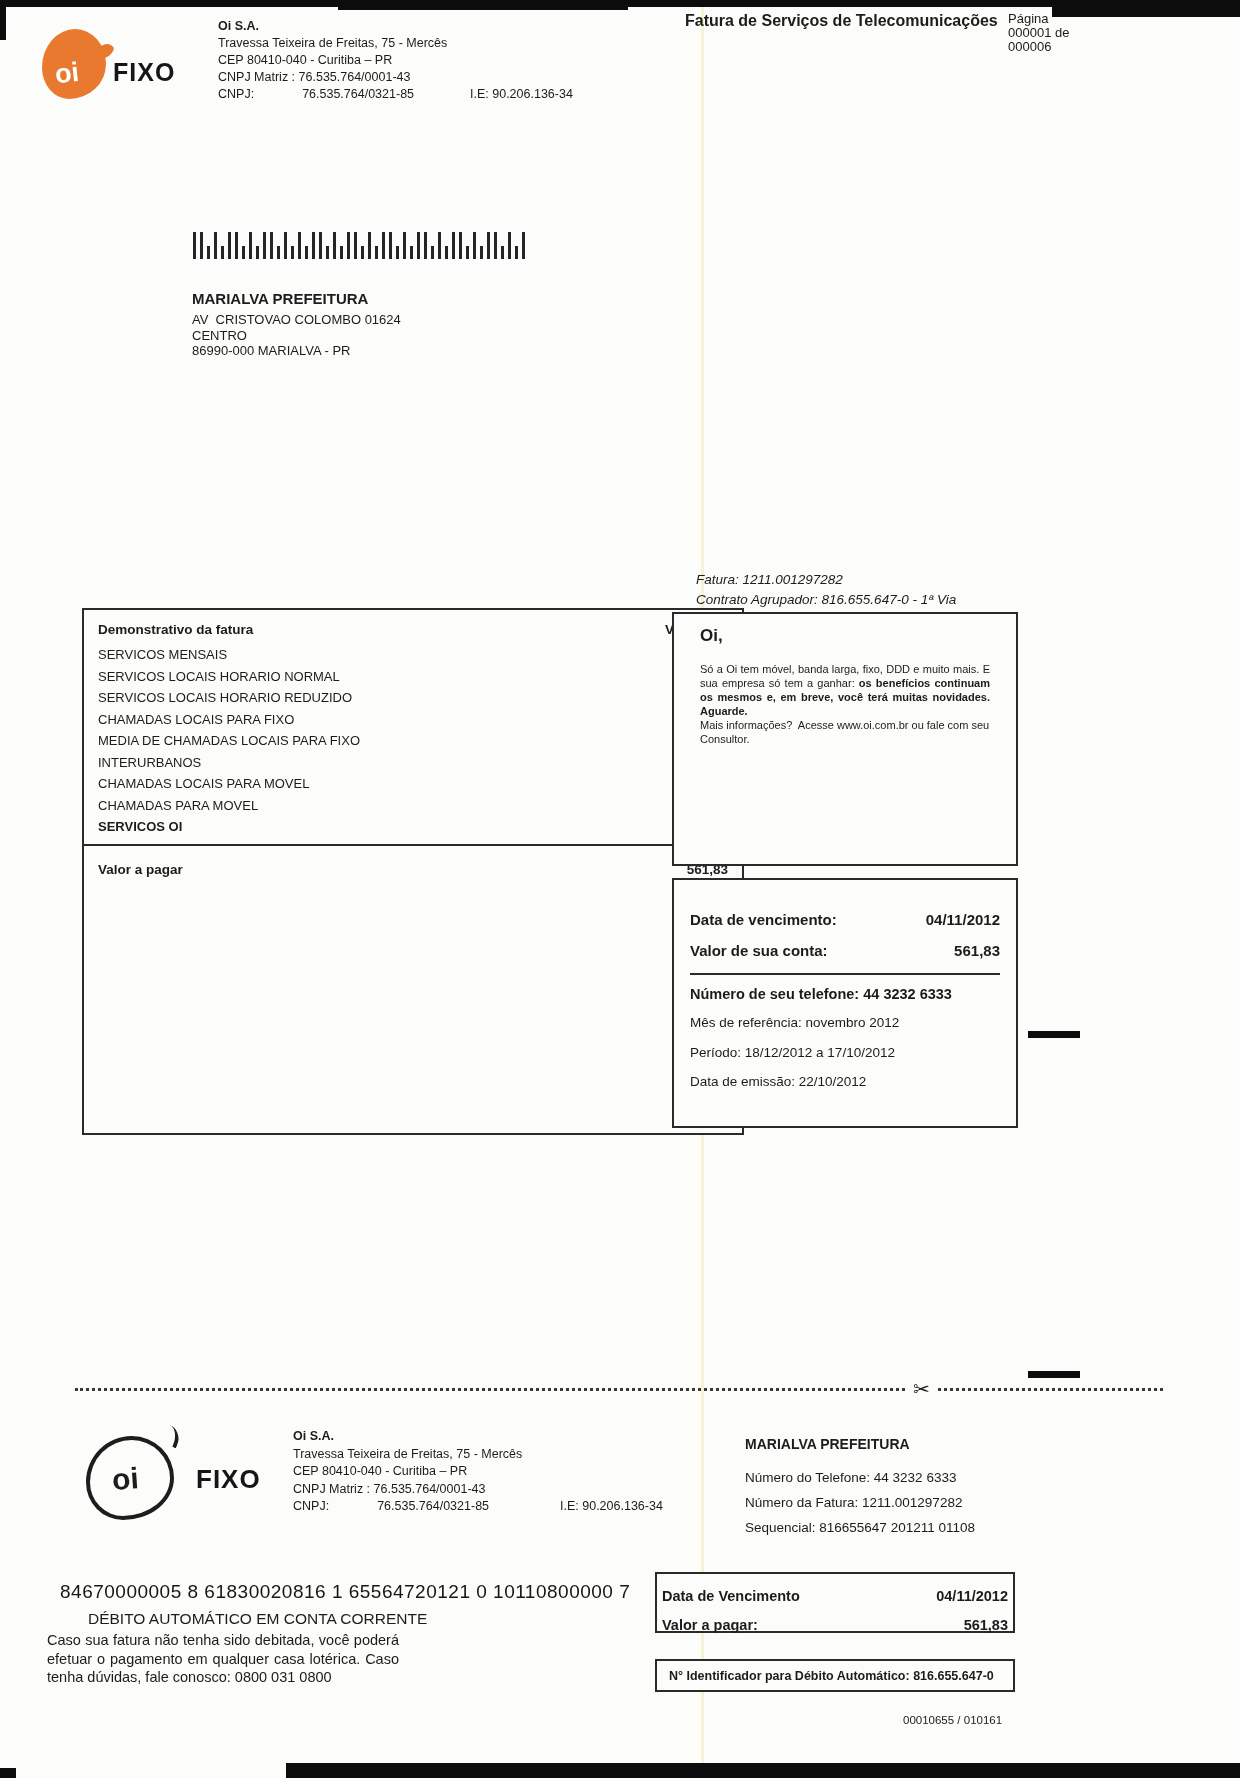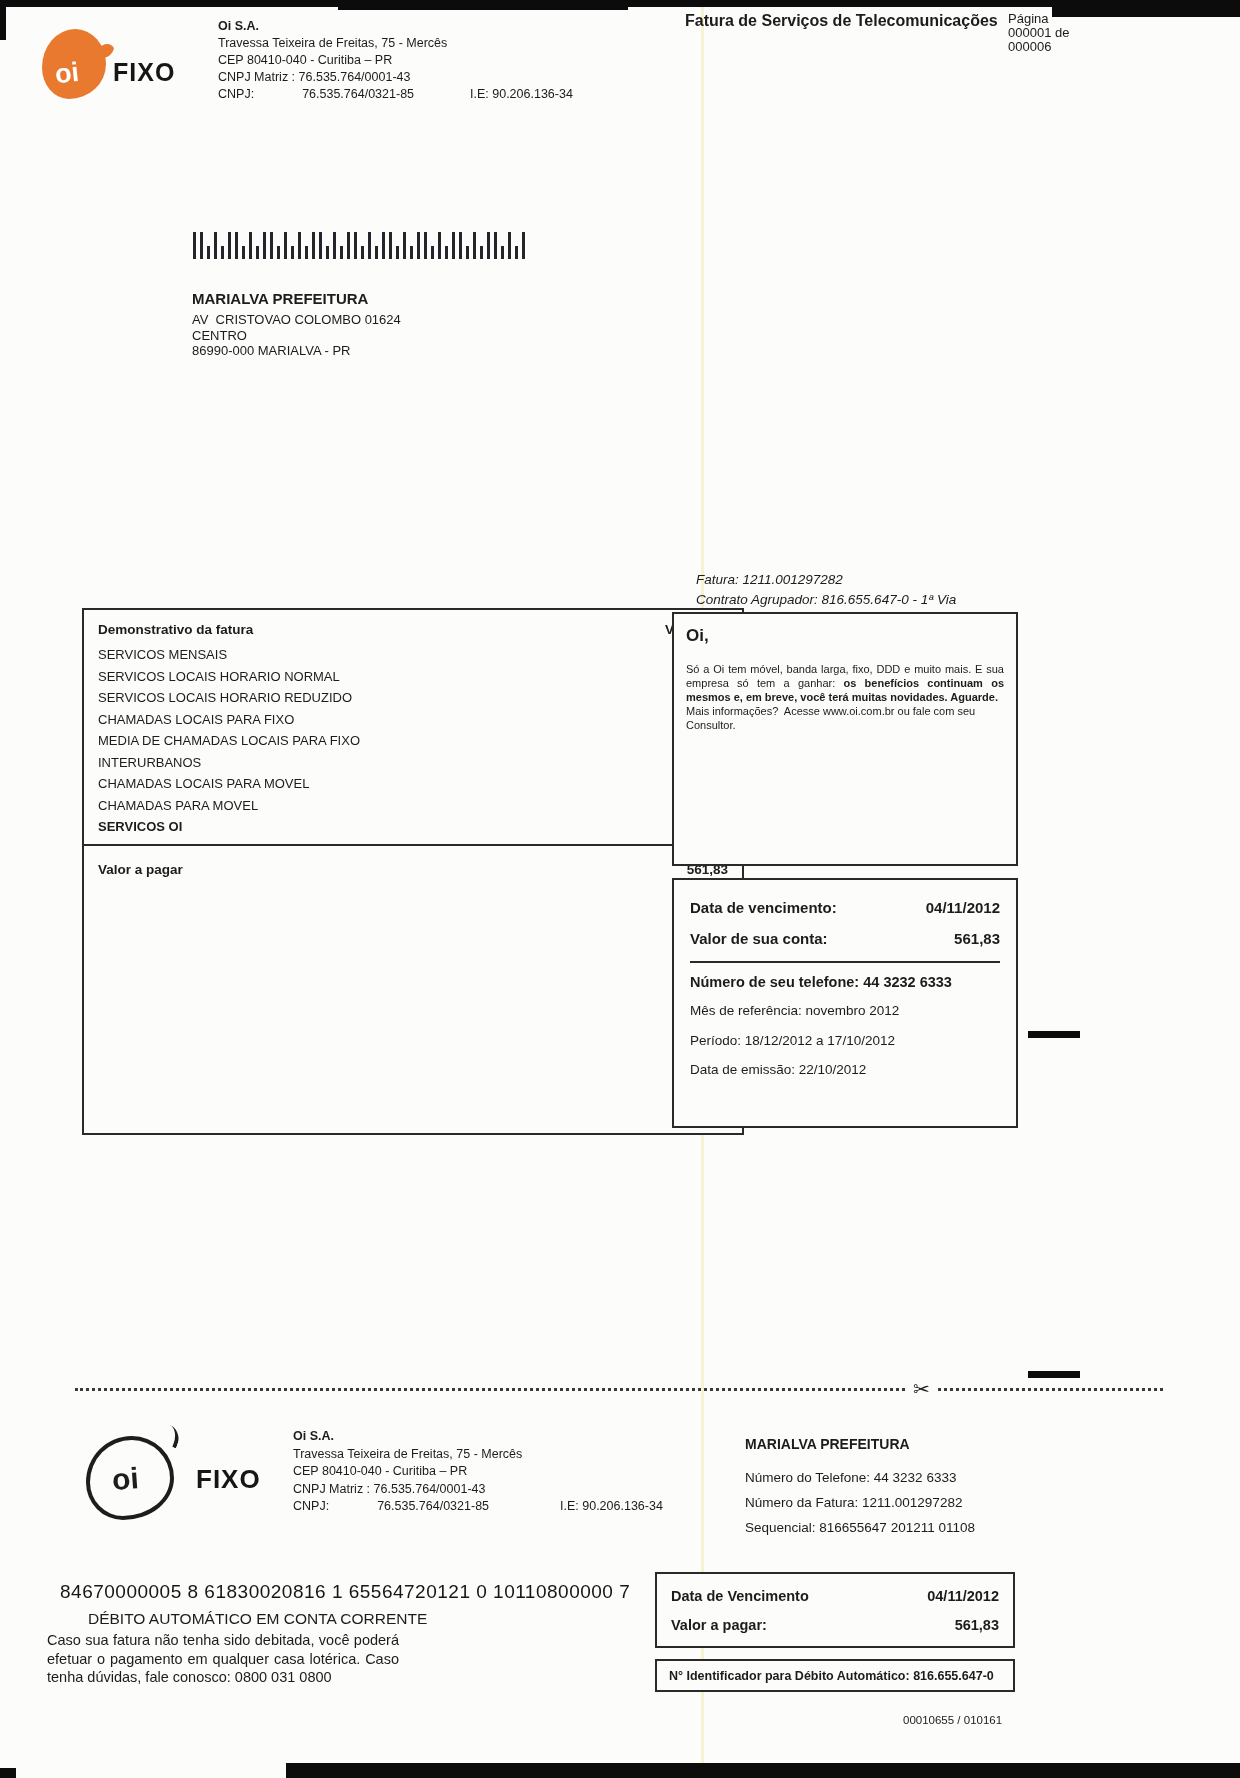--- a/index.html
+++ b/index.html
@@ -35,26 +35,26 @@
 
   .refs{font-size:13.5px;line-height:20px;}
 
   .box{border:2px solid #2a2a2a;box-sizing:border-box;background:#fcfcfa;}
   .stmt{padding:12px 14px 0 14px;}
   .stmt-head{display:flex;justify-content:space-between;font-size:13.5px;font-weight:bold;margin-bottom:7px;}
   .stmt-row{display:flex;justify-content:space-between;font-size:13px;line-height:21.5px;}
   .stmt-rule{border-top:2px solid #2a2a2a;margin:6px -14px 0 -14px;}
   .stmt-total{display:flex;justify-content:space-between;font-size:13.5px;font-weight:bold;margin-top:16px;}
 
-  .msg{padding:12px 12px;}
+  .msg{padding:12px 26px;}
   .msg-greet{font-size:17px;font-weight:bold;}
   .msg-body{margin-top:16px;font-size:11px;line-height:14px;text-align:justify;}
   .msg-foot{font-size:11px;line-height:14px;}
 
-  .pay{padding:12px 16px;}
+  .pay{padding:24px 16px;}
   .pay-row{display:flex;justify-content:space-between;font-size:15px;font-weight:bold;line-height:31px;}
   .pay-div{border-top:2px solid #2a2a2a;margin:7px 0 5px 0;}
   .pay-phone{font-size:14.5px;font-weight:bold;line-height:28px;}
   .pay-line{font-size:13.5px;line-height:29.5px;}
 
   .tear{border-top:3px dotted #3a3a3a;}
   .scissors{font-size:20px;background:#fcfcfa;padding:0 8px;color:#222;}
 
   
   .blob2{background:#fcfcfa;border:4px solid #1d1d1d;border-radius:52% 48% 58% 42% / 55% 50% 50% 45%;box-sizing:border-box;}
@@ -272,21 +272,21 @@
     <div class="stub-cust-name">MARIALVA PREFEITURA</div>
     <div class="stub-line">Número do Telefone: 44 3232 6333</div>
     <div class="stub-line">Número da Fatura: 1211.001297282</div>
     <div class="stub-line">Sequencial: 816655647 201211 01108</div>
   </div>
 
   <div class="abs digits" style="left:60px;top:1581px;">84670000005 8 61830020816 1 65564720121 0 10110800000 7</div>
   <div class="abs debit-title" style="left:88px;top:1610px;">DÉBITO AUTOMÁTICO EM CONTA CORRENTE</div>
   <div class="abs debit-text" style="left:47px;top:1631px;width:352px;">Caso sua fatura não tenha sido debitada, você poderá efetuar o pagamento em qualquer casa lotérica. Caso tenha dúvidas, fale conosco: 0800 031 0800</div>
 
-  <div class="abs box" style="left:655px;top:1572px;width:360px;height:76px;padding:8px 14px;">
+  <div class="abs box" style="left:655px;top:1572px;width:360px;height:61px;padding:8px 5px;">
     <div class="due-row">
       <span>Data de Vencimento</span>
       <span>04/11/2012</span>
     </div>
     <div class="due-row">
       <span>Valor a pagar:</span>
       <span>561,83</span>
     </div>
   </div>
 

